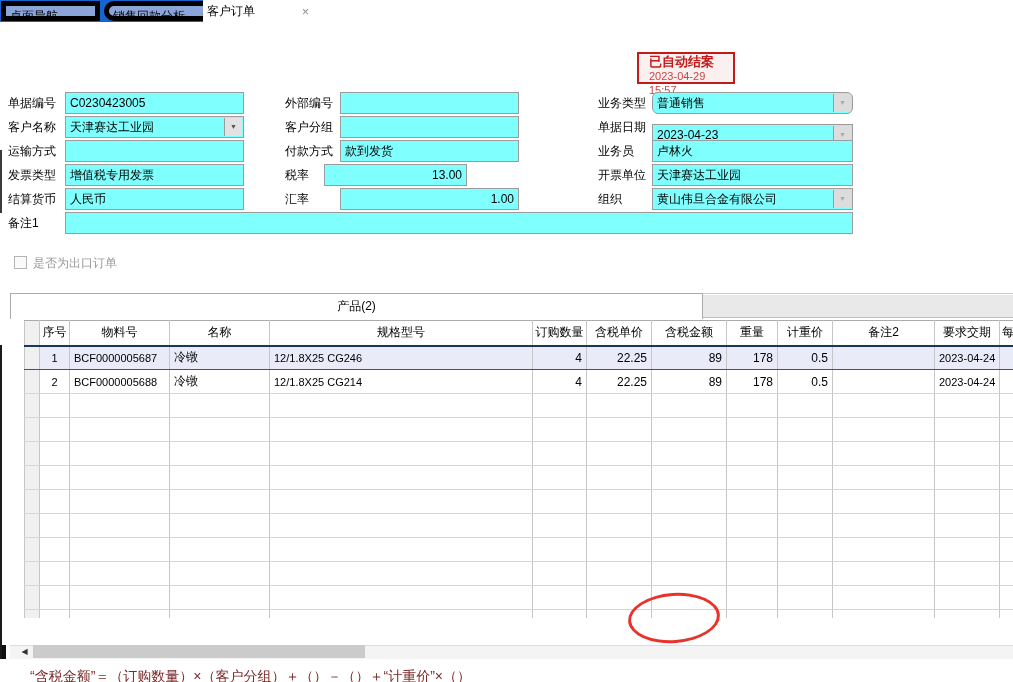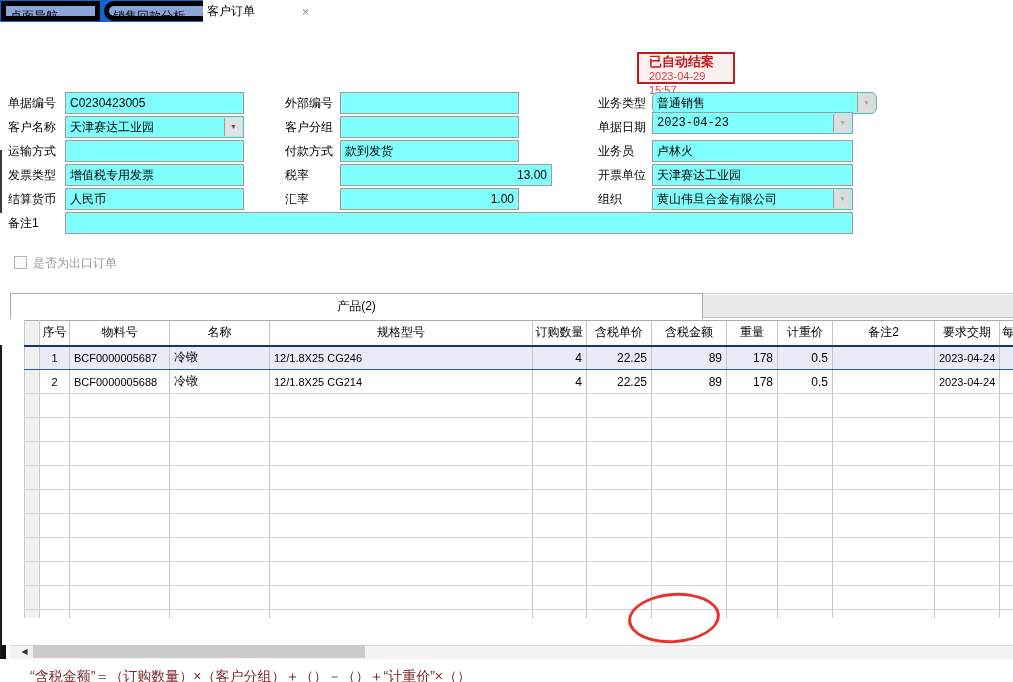--- a/index.html
+++ b/index.html
@@ -120,33 +120,33 @@
 <div class="abs flabel" style="left:285px;top:95px;">外部编号</div>
 <div class="abs field" style="left:340px;top:92px;width:179px;"></div>
 
 <div class="abs flabel" style="left:285px;top:119px;">客户分组</div>
 <div class="abs field" style="left:340px;top:116px;width:179px;"></div>
 
 <div class="abs flabel" style="left:285px;top:143px;">付款方式</div>
 <div class="abs field" style="left:340px;top:140px;width:179px;">款到发货</div>
 
 <div class="abs flabel" style="left:285px;top:167px;">税率</div>
-<div class="abs field num" style="left:340px;top:164px;width:212px;">13.00</div>
+<div class="abs field num" style="left:324px;top:164px;width:143px;">13.00</div>
 
 <div class="abs flabel" style="left:285px;top:191px;">汇率</div>
 <div class="abs field num" style="left:340px;top:188px;width:179px;">1.00</div>
 
 <div class="abs flabel" style="left:598px;top:95px;">业务类型</div>
-<div class="abs field" style="left:652px;top:92px;width:225px;border-radius:6px;">
+<div class="abs field" style="left:652px;top:92px;width:201px;border-radius:6px;">
   <span>普通销售</span>
   <span class="combo-arrow dim">▼</span>
 </div>
 
 <div class="abs flabel" style="left:598px;top:119px;">单据日期</div>
-<div class="abs field" style="left:652px;top:112px;width:201px;font-family:Liberation Mono, monospace;">
+<div class="abs field" style="left:652px;top:124px;width:201px;">
   <span>2023-04-23</span>
   <span class="combo-arrow dim">▼</span>
 </div>
 
 <div class="abs flabel" style="left:598px;top:143px;">业务员</div>
 <div class="abs field" style="left:652px;top:140px;width:201px;">卢林火</div>
 
 <div class="abs flabel" style="left:598px;top:167px;">开票单位</div>
 <div class="abs field" style="left:652px;top:164px;width:201px;">天津赛达工业园</div>
 

